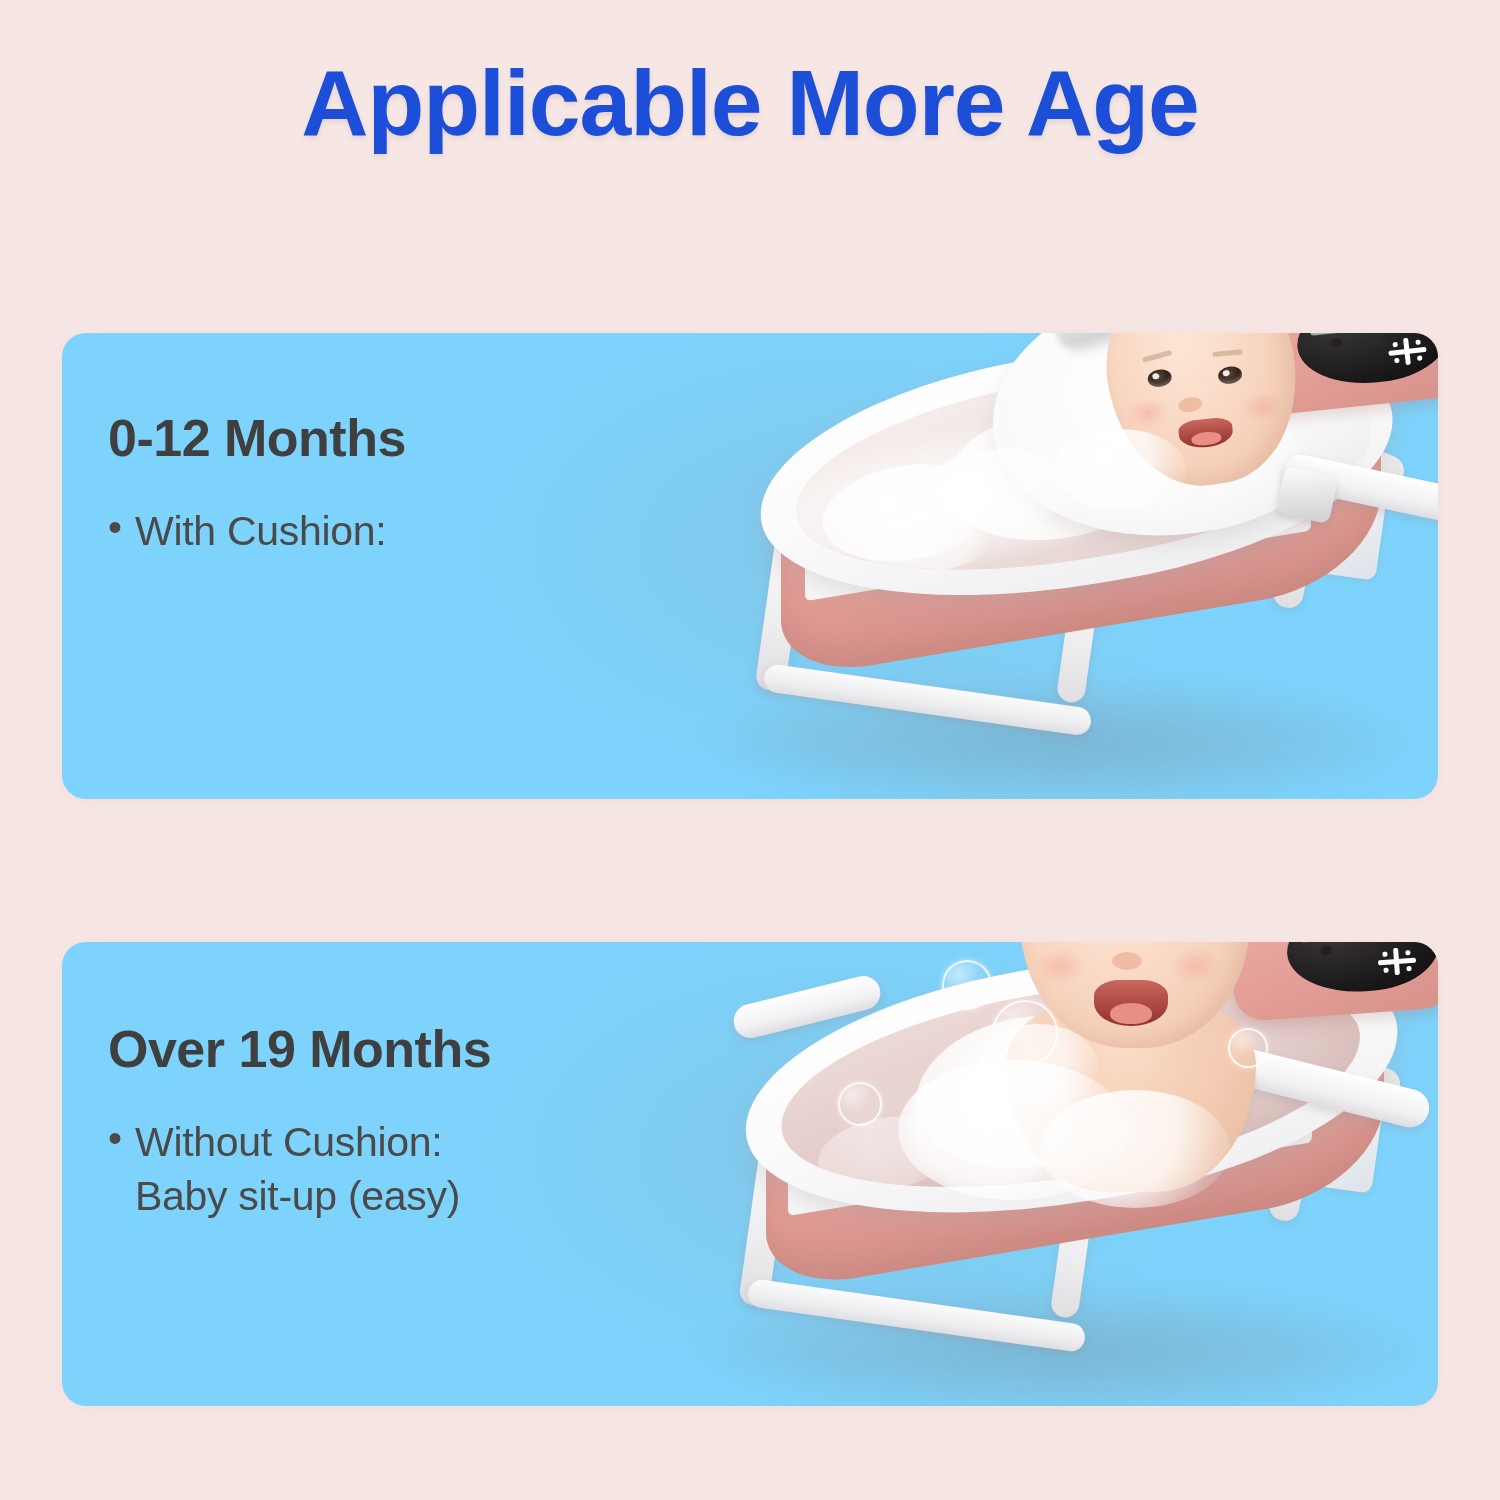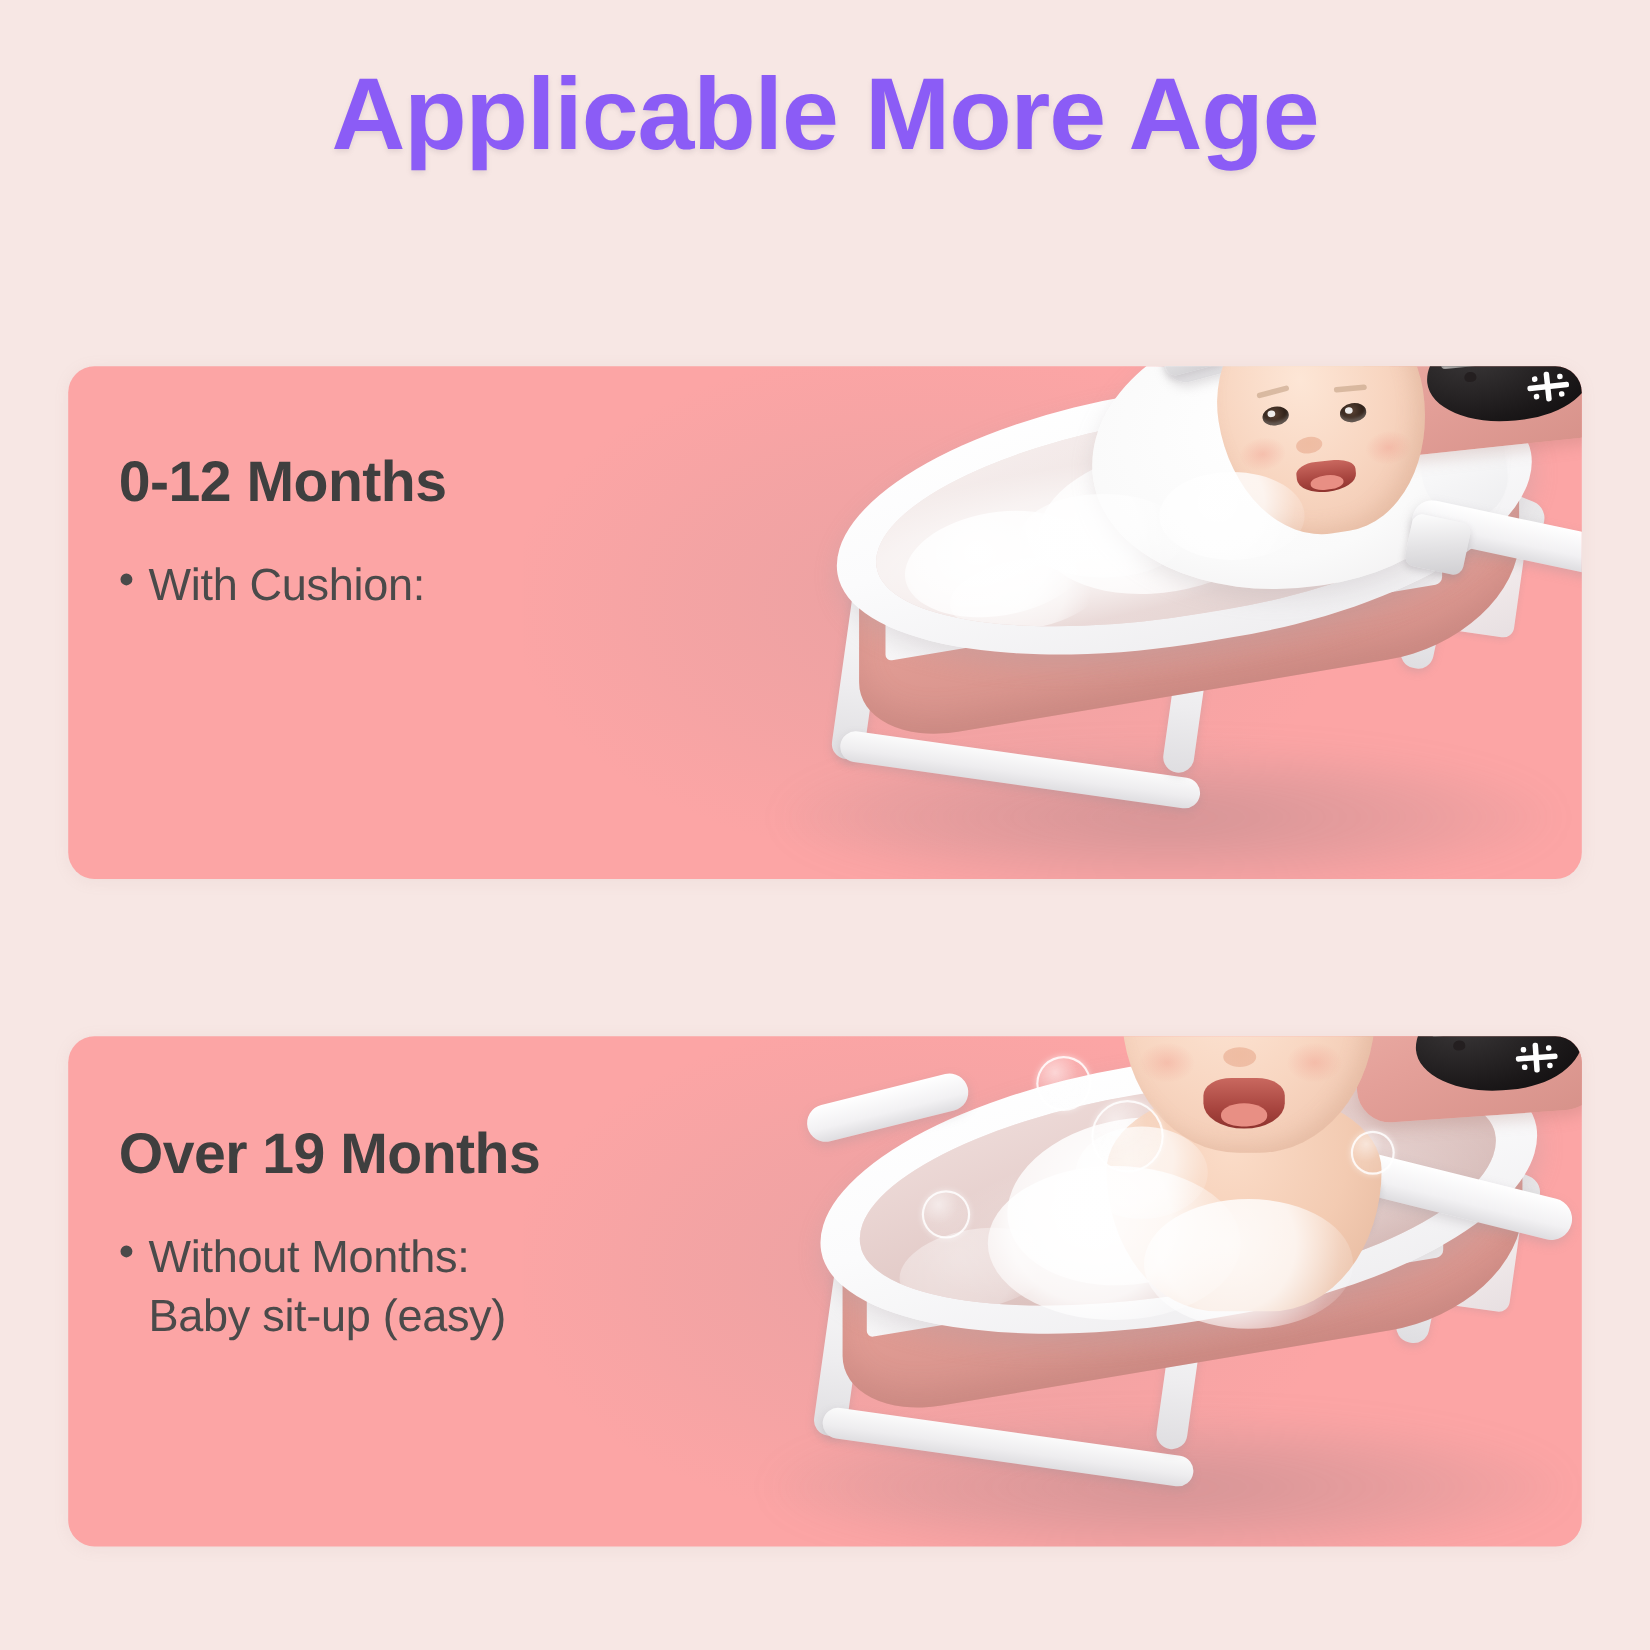--- a/index.html
+++ b/index.html
@@ -27,21 +27,21 @@
     letter-spacing: -1px;
     color: #6f7da6;
     line-height: 1.1;
     text-shadow: 0 3px 5px rgba(160,140,150,0.22);
     user-select: none;
   }
 
   
   .card {
     position: absolute;
-    background: #fca5a5;
+    background: #7dd3fc;
     border-radius: 24px;
     overflow: visible;
     box-shadow: 0 2px 14px rgba(180,150,150,0.10);
   }
   #card-0 { left: 62px; top: 333px; width: 1376px; height: 466px; }
   #card-1 { left: 62px; top: 942px; width: 1376px; height: 464px; }
 
   .card-inner {
     position: absolute;
     inset: 0;
@@ -375,21 +375,21 @@
   .suds {
     position: absolute;
     border-radius: 50%;
     background: radial-gradient(circle at 40% 35%, rgba(255,255,255,0.98) 0%, rgba(255,255,255,0.85) 45%, rgba(255,255,255,0.25) 75%, rgba(255,255,255,0) 100%);
     z-index: 10;
   }
 </style>
 </head>
 <body style="background: rgb(247, 231, 228);">
 
-<div class="page-title" style="color: #8b5cf6;">Applicable More Age</div>
+<div class="page-title" style="color: #1d4ed8;">Applicable More Age</div>
 
 <div class="card" id="card-0">
   <div class="card-inner">
     <div class="card-vignette"></div>
 
     <div class="scene" id="scene-0">
 
       <div class="ground-shadow"></div>
 
       <div class="leg-bar" style="left:104px; top:300px; width:30px; height:168px; transform:rotate(8deg);"></div>
@@ -550,19 +550,19 @@
       <div class="suds" style="left:256px; top:318px; width:230px; height:140px;"></div>
       <div class="suds" style="left:398px; top:348px; width:190px; height:118px; opacity:.9;"></div>
       <div class="suds" style="left:336px; top:282px; width:120px; height:84px; opacity:.8;"></div>
     </div>
 
     <div class="card-text">
       <div class="card-heading">Over 19 Months</div>
       <div class="bullet-row">
         <div class="bullet-dot">•</div>
         <div class="bullet-lines">
-          <div class="bullet-line">Without Months:</div>
+          <div class="bullet-line">Without Cushion:</div>
           <div class="bullet-line">Baby sit-up (easy)</div>
         </div>
       </div>
     </div>
   </div>
 </div>
 
 </body></html>

